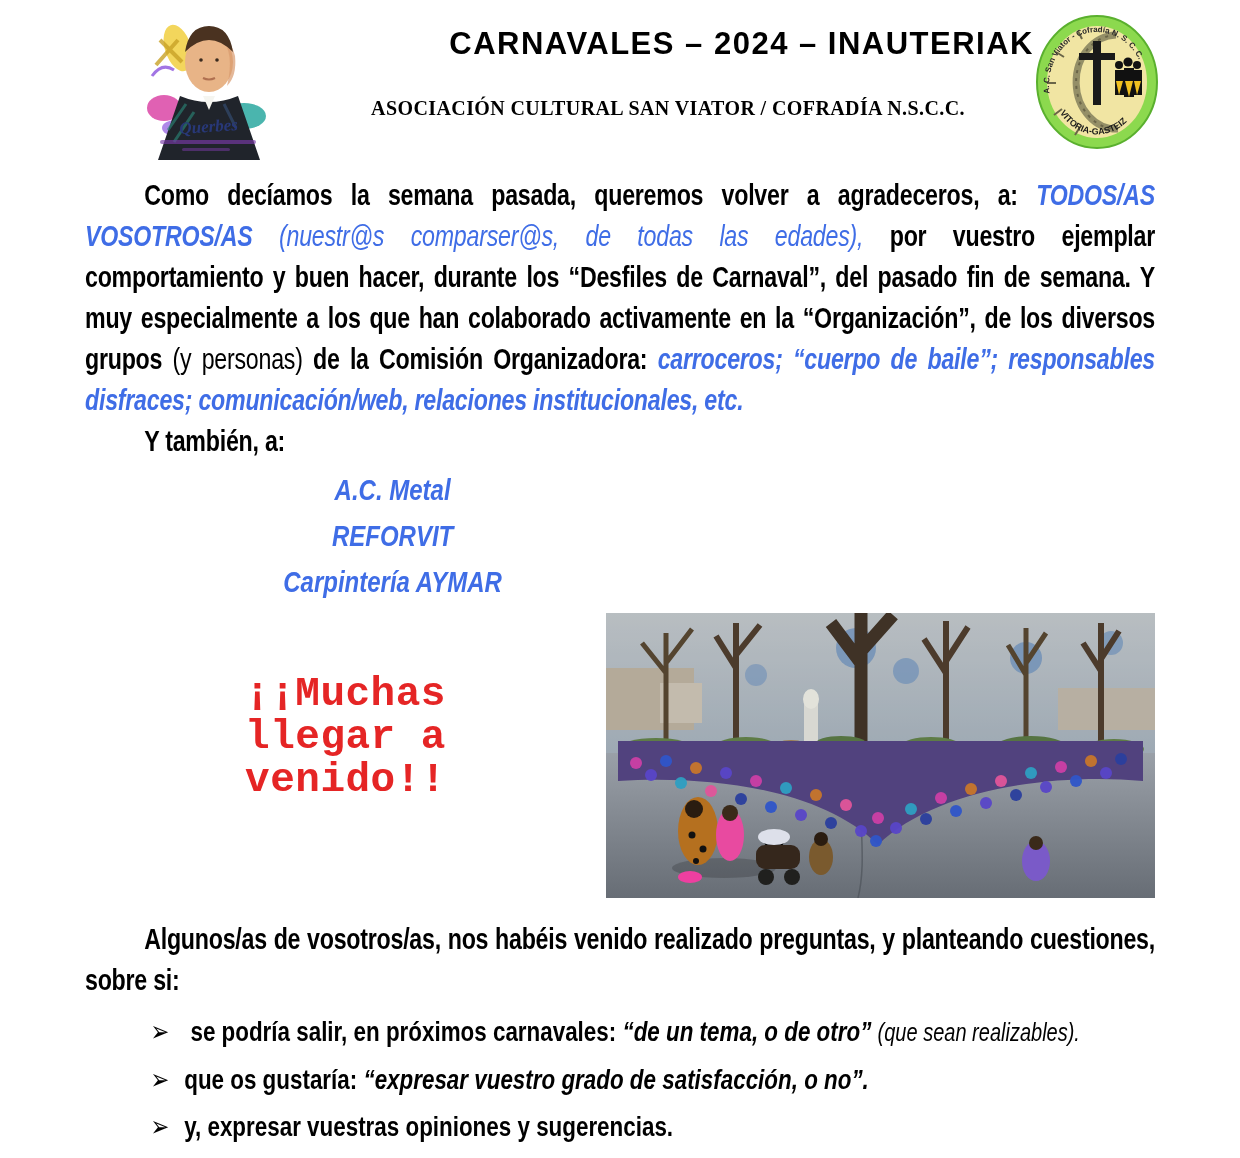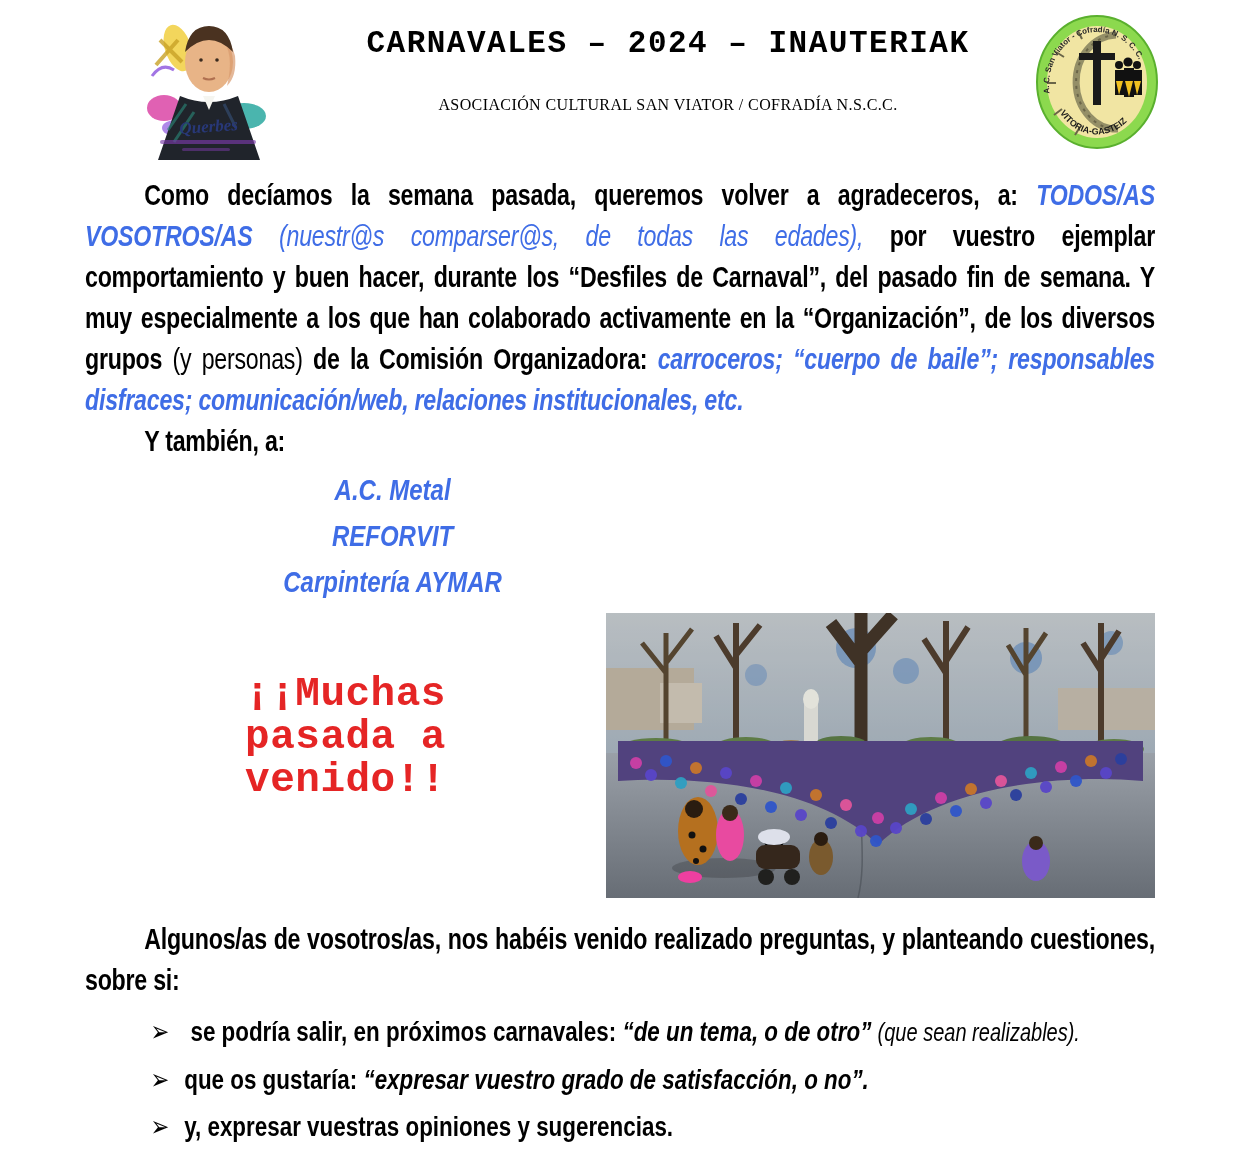--- a/index.html
+++ b/index.html
@@ -9,30 +9,30 @@
     width:1240px; height:1158px; overflow:hidden; position:relative;
     background:#ffffff; color:#000;
     font-family:"Liberation Sans", sans-serif;
   }
 
   
   .header { display:flex; align-items:flex-start; padding:10px 80px 0 116px; height:160px; }
   .logo-left { flex:0 0 186px; }
   .header-center { flex:1; text-align:center; padding-top:16px; }
   .doc-title {
-    font-family:Liberation Mono, monospace; font-weight:bold;
-    font-size:31px; letter-spacing:1.5px; color:#000; margin:0;
+    font-family:Liberation Sans, sans-serif; font-weight:bold;
+    font-size:31px; letter-spacing:1.5px; color:#000; margin:0;text-align:right;
   }
   .doc-link {
     display:inline-block; margin-top:13px; font-family:"Liberation Serif", serif;
     font-weight:bold; font-size:27px; color:#2121cc; text-decoration:none; letter-spacing:.5px;
   }
   .doc-subtitle {
-    margin:17px 0 0; font-family:"Liberation Serif", serif; font-weight:normal;
-    font-size:16px; letter-spacing:.4px;
+    margin:17px 0 0; font-family:"Liberation Serif", serif; font-weight:bold;
+    font-size:20px; letter-spacing:.4px;
   }
   .logo-right { flex:0 0 126px; padding-top:3px; }
 
   
   .main { padding:0 85px; }
   
   .cond   { width:125%; transform:scaleX(.8); transform-origin:0 0; }
   .cond-c { width:125%; margin-left:-12.5%; transform:scaleX(.8); transform-origin:50% 0; }
 
   .para {
@@ -166,21 +166,21 @@
           <li>Carpintería AYMAR</li>
         </ul>
       </div>
     </div>
 
     <div class="photo-row">
 
       <div class="side">
         <div class="side-inner red">
           <div>¡¡Muchas</div>
-          <div>pasada a</div>
+          <div>llegar a</div>
           <div>venido!!</div>
         </div>
       </div>
 
       <figure class="photo-fig" aria-label="Group photo of carnival comparsas in costume gathered in a tree-lined park square">
         <svg width="549" height="285" viewBox="0 0 549 285">
           <defs>
             <linearGradient id="sky" x1="0" y1="0" x2="0" y2="1">
               <stop offset="0" stop-color="#cfdbe6"></stop>
                 <stop offset="1" stop-color="#a8bdd2"></stop>

